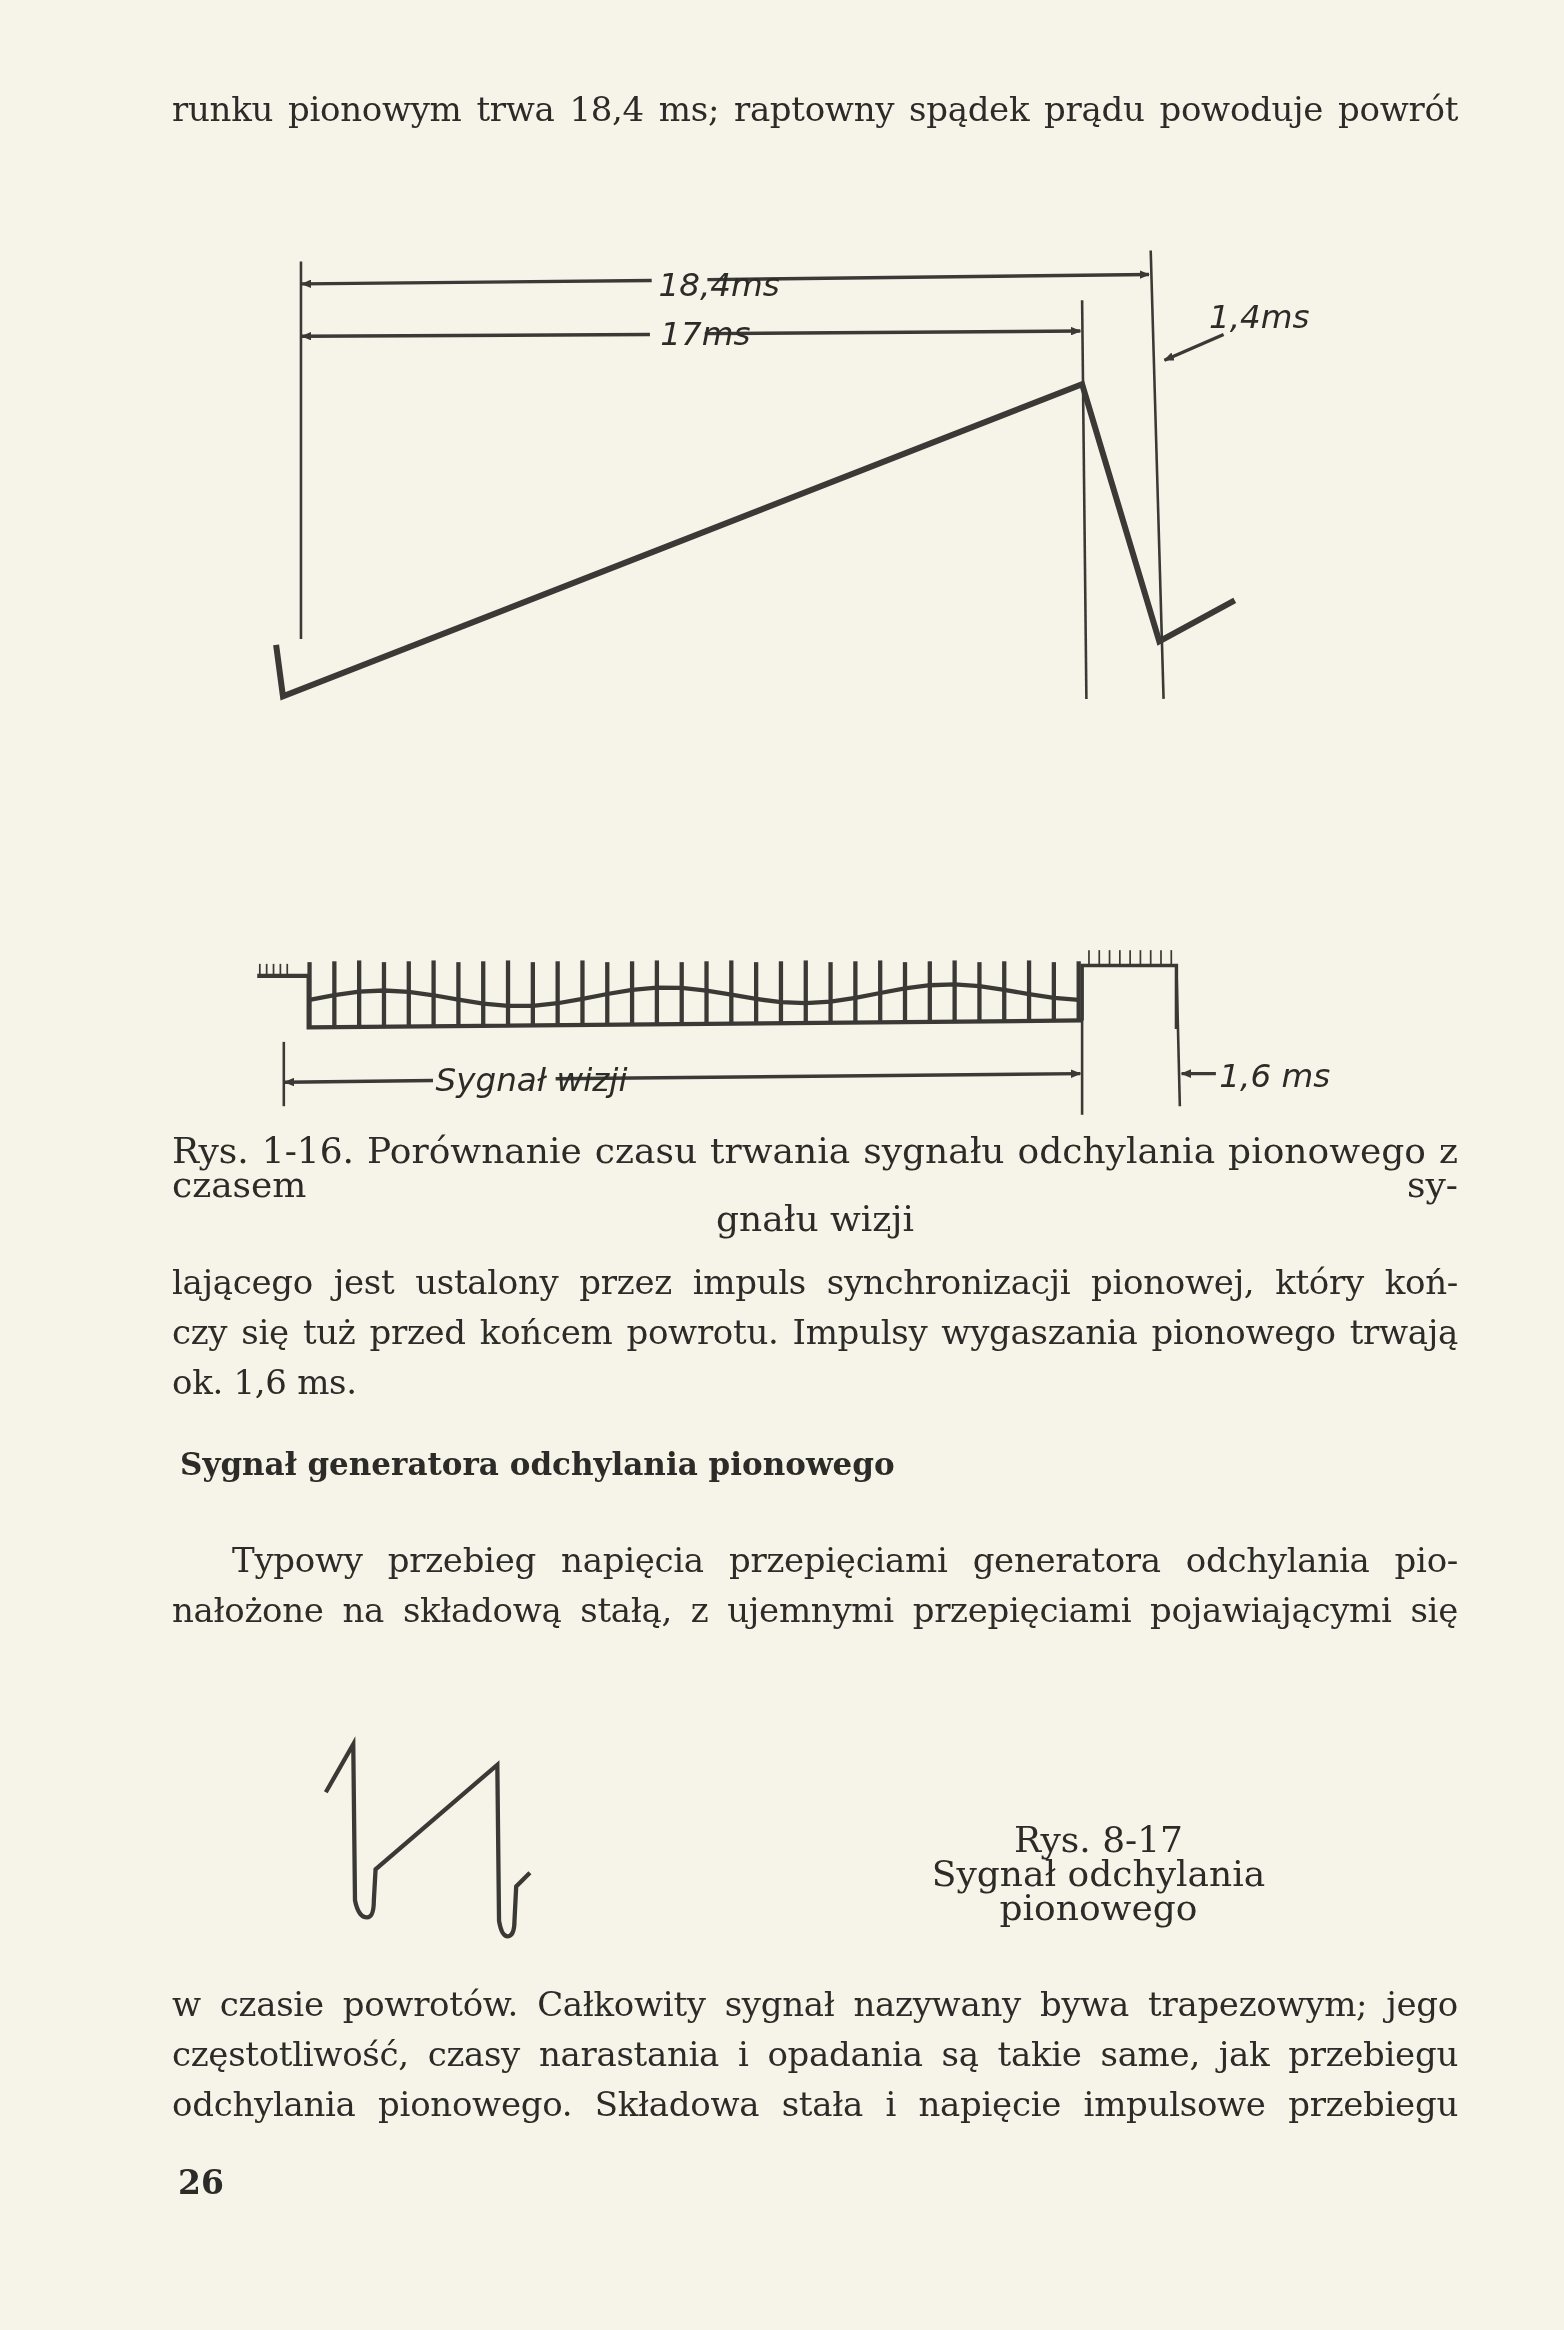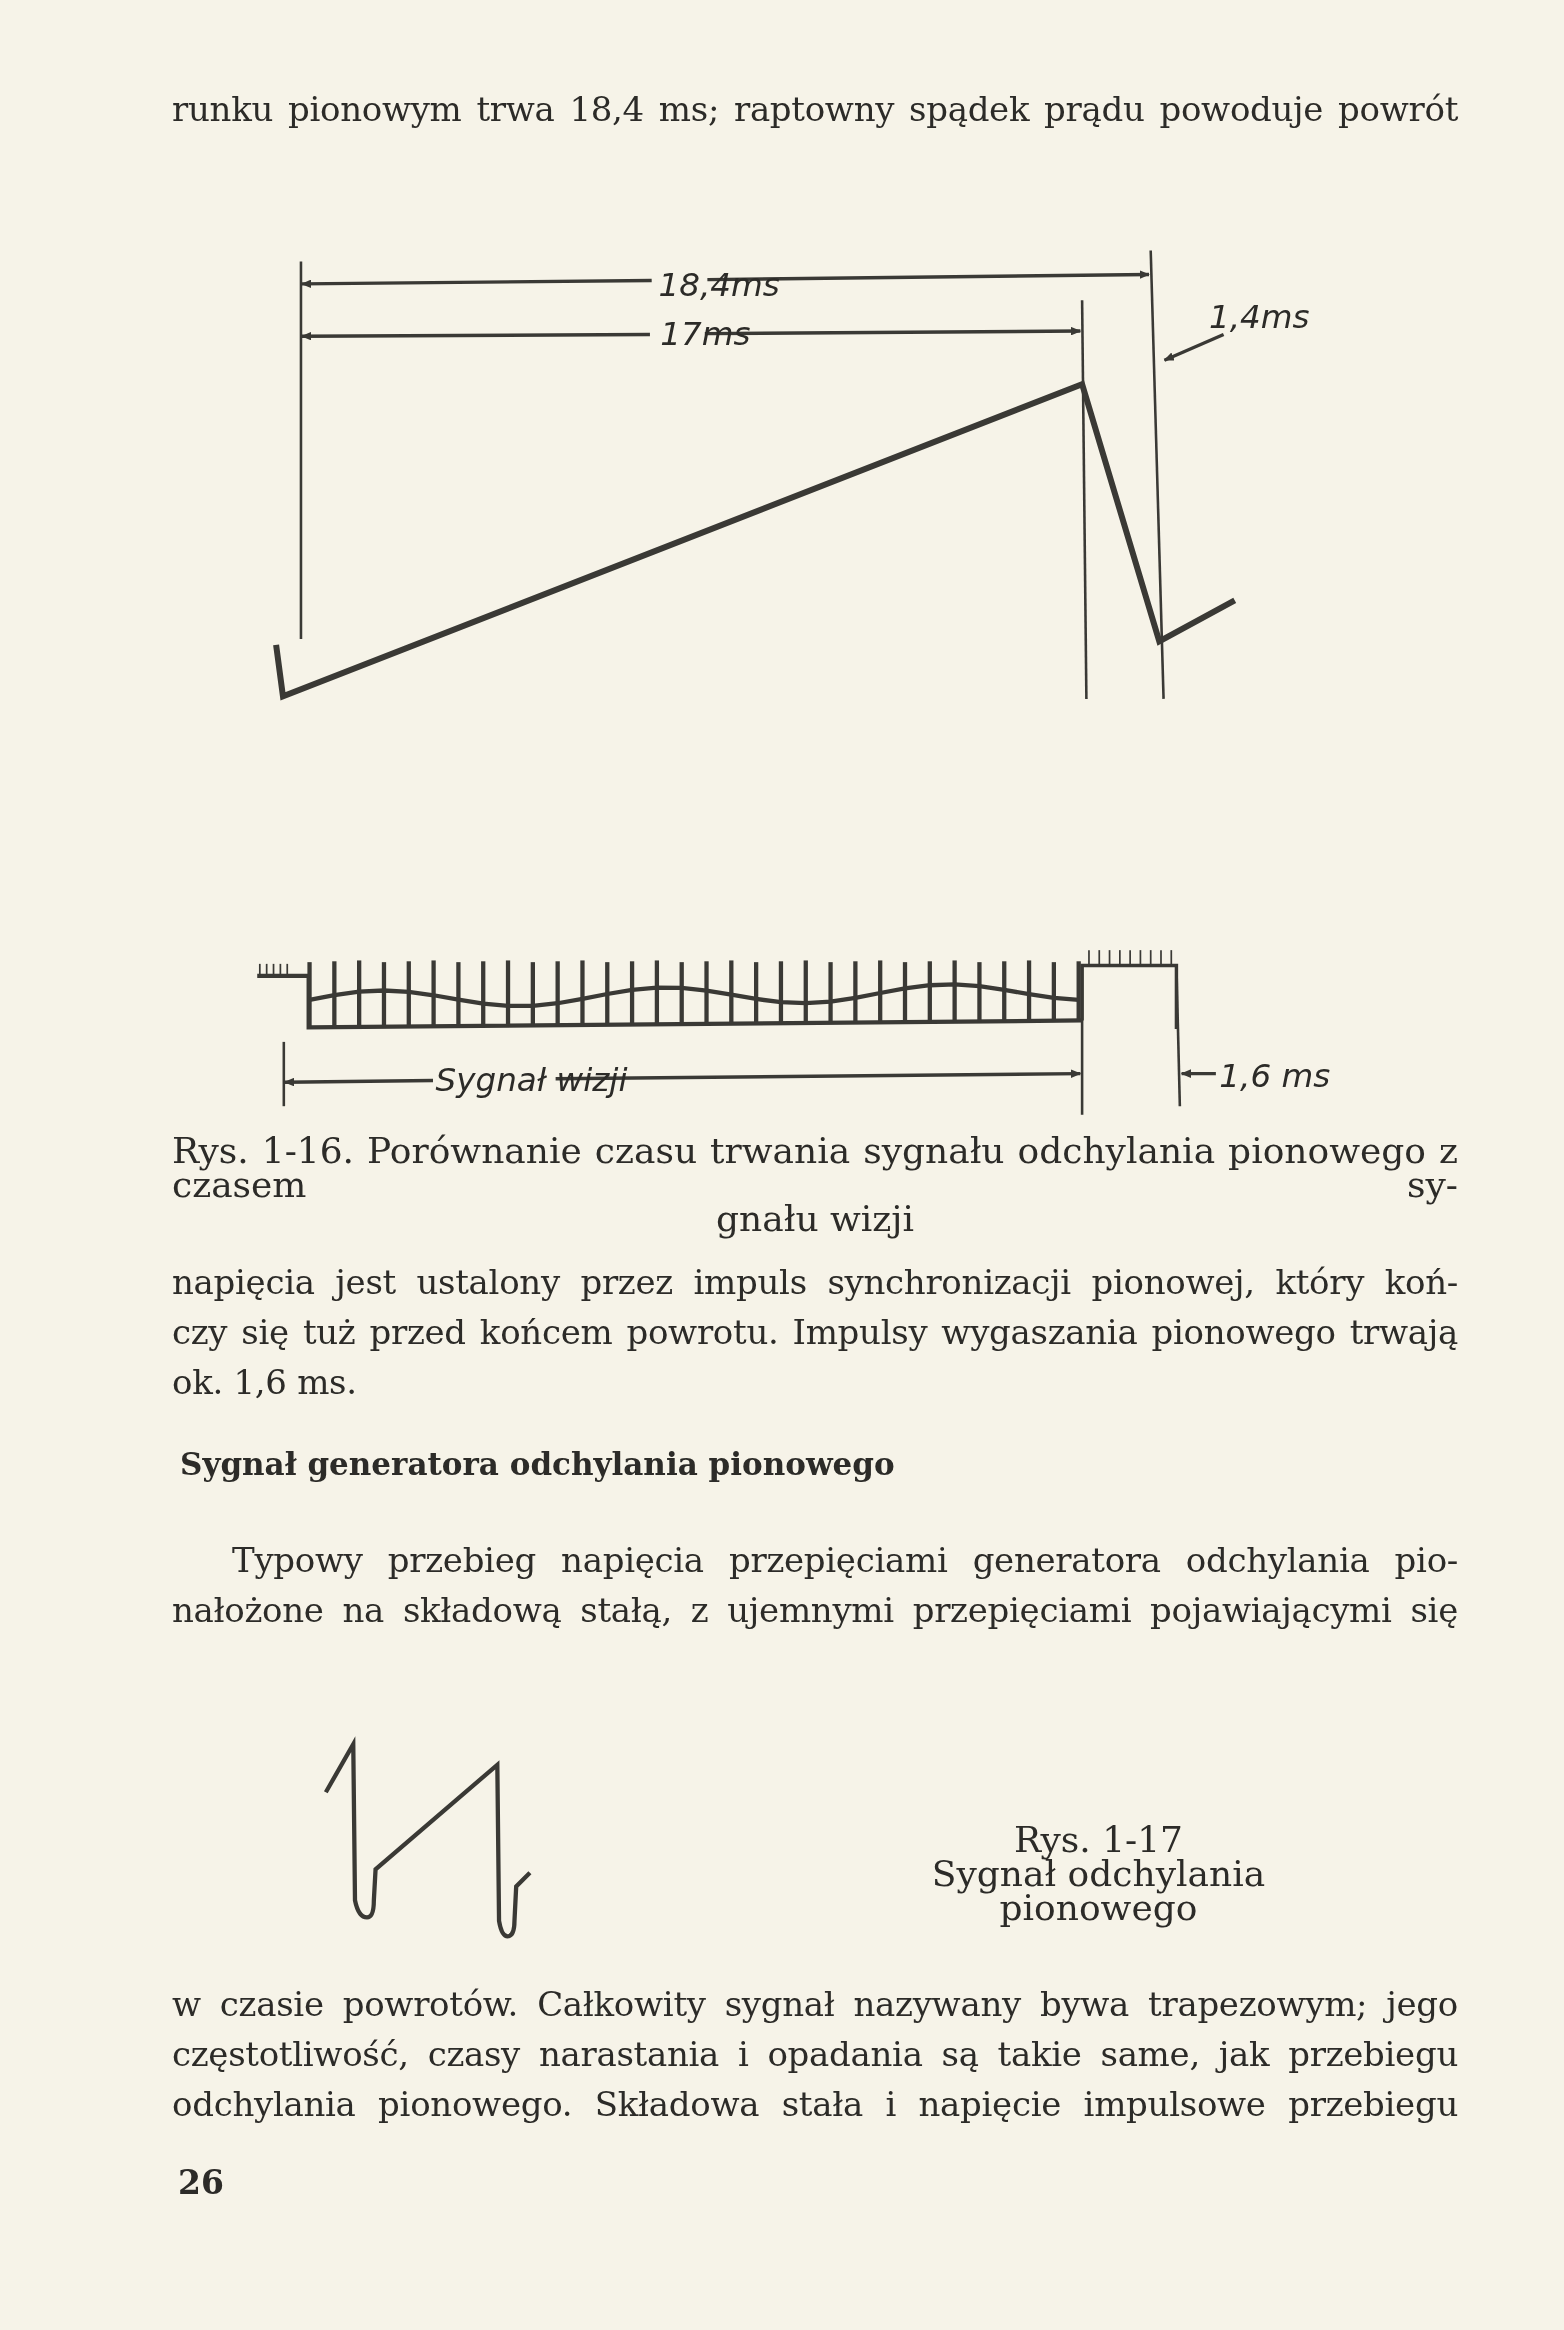--- a/index.html
+++ b/index.html
@@ -148,38 +148,38 @@
   <text class="figlabel" x="508" y="1272" font-size="38">Sygnał wizji</text>
   <text class="figlabel" x="1422" y="1268" font-size="38">1,6 ms</text>
 </svg>
 
 <div class="caption" style="left:172px; top:1134px; width:1286px;">
   <div style="text-align:justify; text-align-last:justify;">Rys. 1-16. Porównanie czasu trwania sygnału odchylania pionowego z czasem sy-</div>
   <div>gnału wizji</div>
 </div>
 
 <div class="para" style="top:1257px;">
-  <span class="line-j">napięcia jest ustalony przez impuls synchronizacji pionowej, który koń-</span>
+  <span class="line-j">lającego jest ustalony przez impuls synchronizacji pionowej, który koń-</span>
   <span class="line-j">czy się tuż przed końcem powrotu. Impulsy wygaszania pionowego trwają</span>
   <span style="display:block;">ok. 1,6 ms.</span>
 </div>
 
 <div class="heading">Sygnał generatora odchylania pionowego</div>
 
 <div class="para" style="top:1535px;">
   <span class="line-j indent">Typowy przebieg napięcia przepięciami generatora odchylania pio-</span>
   <span class="line-j">nałożone na składową stałą, z ujemnymi przepięciami pojawiającymi się</span>
 </div>
 
 <svg class="fig" width="1564" height="2330" viewBox="0 0 1824 2717" style="pointer-events:none;">
   <path d="M380,2090 L412,2034 L414,2216 Q418,2236 428,2236 Q436,2236 436,2216 L438,2180 L580,2058 L582,2240 Q585,2258 592,2258 Q600,2258 600,2240 L602,2200 L618,2184" fill="none" stroke="#3a3935" stroke-width="5" stroke-linejoin="miter"></path>
 </svg>
 
 <div class="caption" style="left:841px; top:1823px; width:515px;">
-  <div>Rys. 1-17</div>
+  <div>Rys. 8-17</div>
   <div>Sygnał odchylania pionowego</div>
 </div>
 
 <div class="para" style="top:1979px;">
   <span class="line-j">w czasie powrotów. Całkowity sygnał nazywany bywa trapezowym; jego</span>
   <span class="line-j">częstotliwość, czasy narastania i opadania są takie same, jak przebiegu</span>
   <span class="line-j">odchylania pionowego. Składowa stała i napięcie impulsowe przebiegu</span>
 </div>
 
 <div class="pagenum">26</div>

